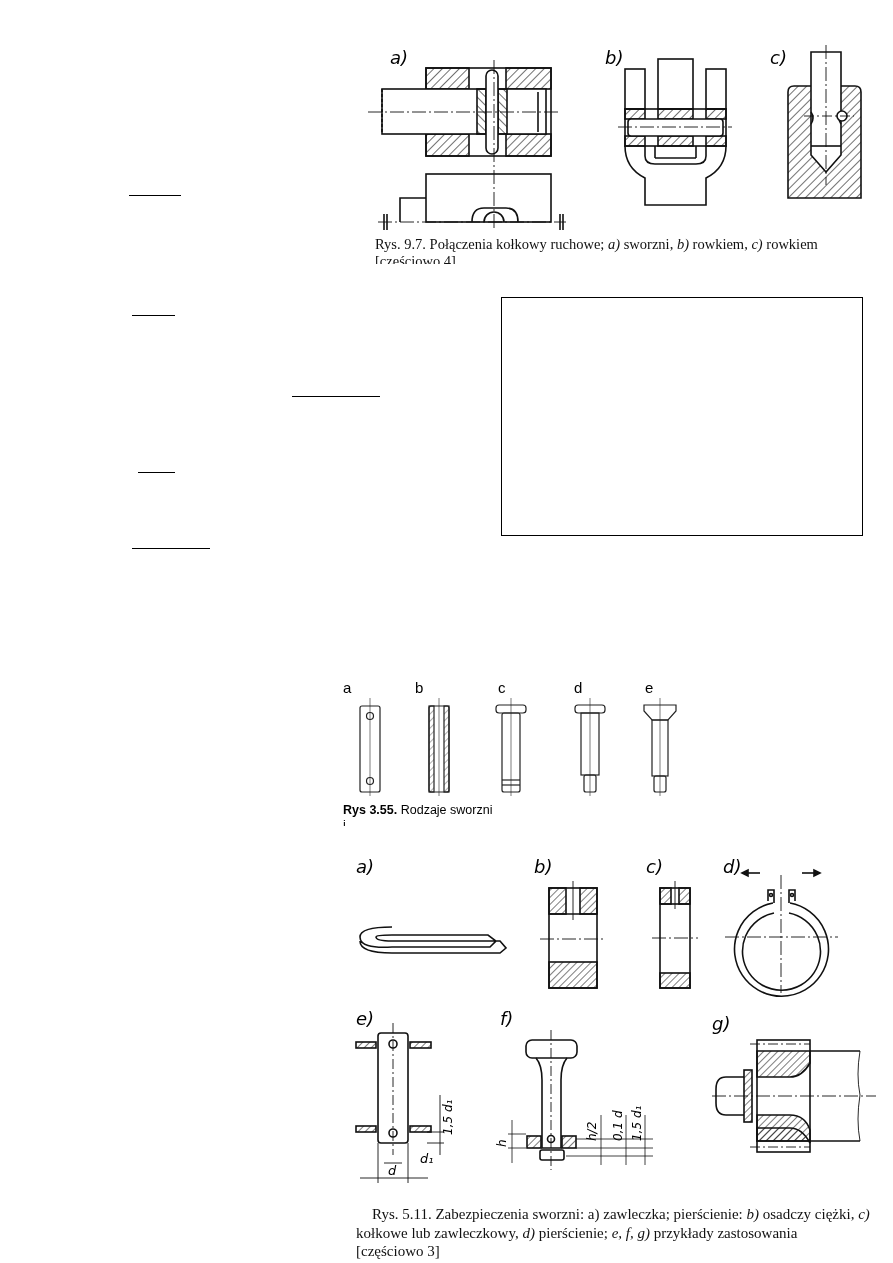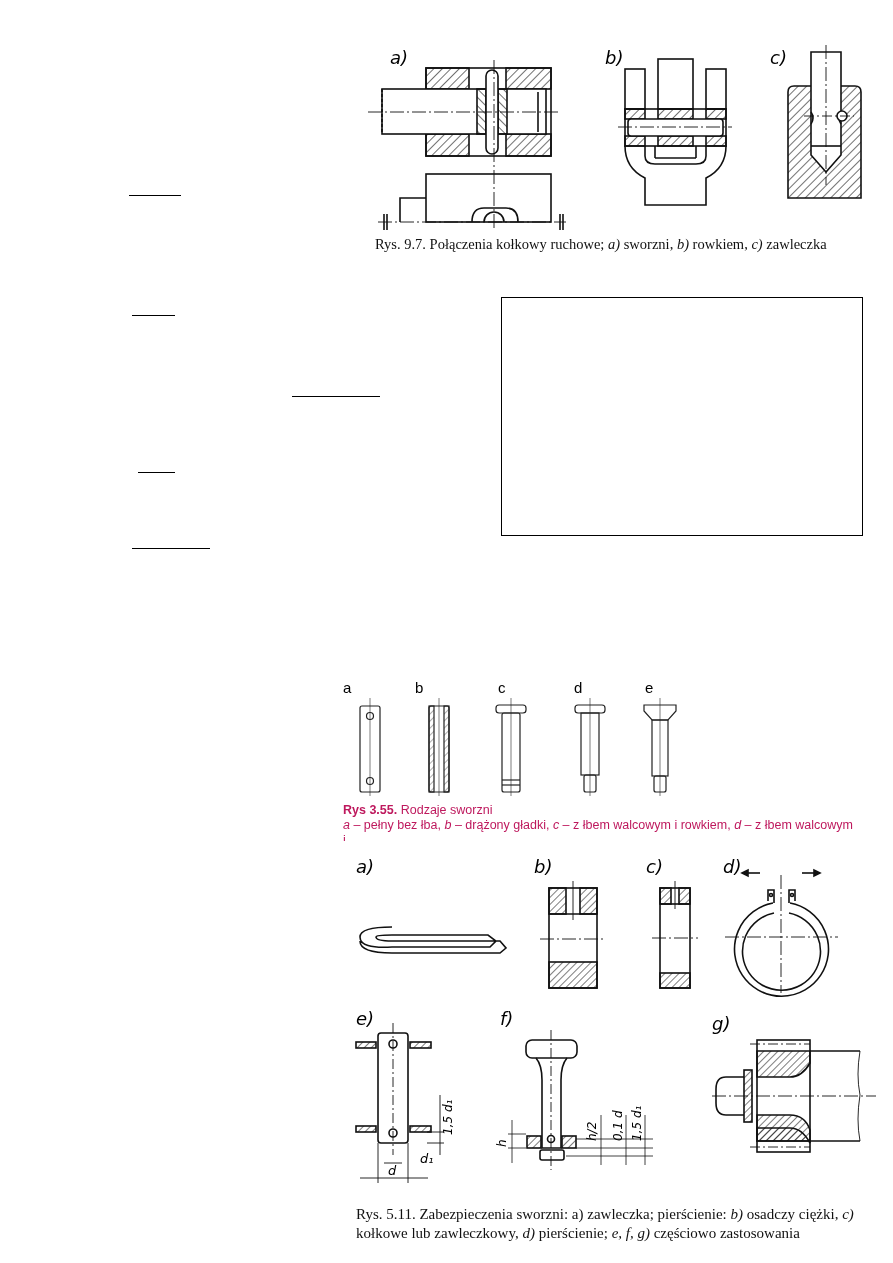--- a/index.html
+++ b/index.html
@@ -3,21 +3,21 @@
 <meta charset="utf-8">
 <style>
   html, body { margin:0; padding:0; background:#ffffff; }
   body { width:893px; height:1263px; position:relative; overflow:hidden;
          font-family:"Liberation Serif", serif; color:#111; }
   .abs { position:absolute; }
   .blank-line { position:absolute; height:0; border-top:1.5px solid #000; }
   .fig { position:absolute; }
   .fig svg { display:block; }
   .cap-serif { font-family:"Liberation Serif", serif; font-size:14.5px; line-height:17px; color:#111; text-align:justify; }
-  .cap-sans { font-family:"Liberation Sans", sans-serif; font-size:12.5px; line-height:15px; color:#be185d; }
+  .cap-sans { font-family:"Liberation Sans", sans-serif; font-size:12.5px; line-height:15px; color:#000000; }
   .cap-sans b { font-weight:bold; }
   .answer-box { position:absolute; left:501px; top:297px; width:362px; height:239px; border:1.6px solid #000; box-sizing:border-box; }
   .lbl { font-family:"DejaVu Sans", sans-serif; font-style:italic; font-size:18px; }
   .slbl { font-family:"Liberation Sans", sans-serif; font-size:15px; }
   i { font-style:italic; }
 </style>
 </head>
 <body>
 
 <div class="blank-line" style="left:129px; top:195px; width:52px;"></div>
@@ -99,22 +99,23 @@
 </div>
 <div class="abs cap-serif" style="left:375px; top:236px; width:508px;">
   <div style="white-space:nowrap;">
     <span>Rys. 9.7.</span>
     <span>Połączenia kołkowy ruchowe;</span>
     <i>a)</i>
     <span>sworzni,</span>
     <i>b)</i>
     <span>rowkiem,</span>
     <i>c)</i>
-    <span>zawleczka</span>
+    <span>rowkiem</span>
   </div>
+  <div style="height:11px; overflow:hidden;">[częściowo 4]</div>
 </div>
 
 <div class="answer-box">
   <span></span>
 </div>
 
 <div class="fig" style="left:340px; top:676px; width:400px; height:120px;">
   <svg width="400" height="120" viewBox="0 0 400 120">
     <defs>
       <pattern id="hatchS" patternUnits="userSpaceOnUse" width="5" height="5" patternTransform="rotate(45)">
@@ -151,21 +152,20 @@
     </g>
     <text x="3" y="17" class="slbl">a</text>
     <text x="75" y="17" class="slbl">b</text>
     <text x="158" y="17" class="slbl">c</text>
     <text x="234" y="17" class="slbl">d</text>
     <text x="305" y="17" class="slbl">e</text>
   </svg>
 </div>
 <div class="abs cap-sans" style="left:343px; top:803px; width:550px; white-space:nowrap;">
   <div><b>Rys 3.55.</b> <span>Rodzaje sworzni</span></div>
-  <div><i>a</i><span> – pełny bez łba, </span><i>b</i><span> – drążony gładki, </span><i>c</i><span> – z łbem walcowym i rowkiem, </span><i>d</i><span> – z łbem walcowym</span></div>
   <div style="height:8px; overflow:hidden;">i</div>
 </div>
 
 <div class="fig" style="left:340px; top:845px; width:553px; height:355px;">
   <svg width="553" height="355" viewBox="0 0 553 355">
     <defs>
       <pattern id="hatchM" patternUnits="userSpaceOnUse" width="5" height="5" patternTransform="rotate(45)">
         <line x1="0" y1="0" x2="0" y2="5" stroke="#111" stroke-width="1.1"></line>
       </pattern>
     </defs>
@@ -271,27 +271,28 @@
     <text transform="translate(112,290) rotate(-90)" font-size="12" font-style="italic" font-family="DejaVu Sans, sans-serif">1,5 d₁</text>
     <text x="80" y="318" font-size="13" font-style="italic" font-family="DejaVu Sans, sans-serif">d₁</text>
     <text x="48" y="330" font-size="13" font-style="italic" font-family="DejaVu Sans, sans-serif">d</text>
     <text transform="translate(166,302) rotate(-90)" font-size="12" font-style="italic" font-family="DejaVu Sans, sans-serif">h</text>
     <text transform="translate(256,296) rotate(-90)" font-size="12" font-style="italic" font-family="DejaVu Sans, sans-serif">h/2</text>
     <text transform="translate(282,296) rotate(-90)" font-size="12" font-style="italic" font-family="DejaVu Sans, sans-serif">0,1 d</text>
     <text transform="translate(301,296) rotate(-90)" font-size="12" font-style="italic" font-family="DejaVu Sans, sans-serif">1,5 d₁</text>
   </svg>
 </div>
 <div class="abs cap-serif" style="left:356px; top:1205px; width:528px; font-size:15px; line-height:18.5px;">
-  <div style="white-space:nowrap;">
+  <div style="white-space:nowrap;margin-left:16px;">
     <span>Rys. 5.11.</span>
     <span>Zabezpieczenia sworzni: a) zawleczka; pierścienie:</span>
     <i>b)</i>
     <span>osadczy ciężki,</span>
     <i>c)</i>
   </div>
   <div style="white-space:nowrap;">
     <span>kołkowe lub zawleczkowy,</span>
     <i>d)</i>
     <span>pierścienie;</span>
     <i>e, f, g)</i>
-    <span>częściowo zastosowania</span>
+    <span>przykłady zastosowania</span>
   </div>
+  <div>[częściowo 3]</div>
 </div>
 
 </body></html>

